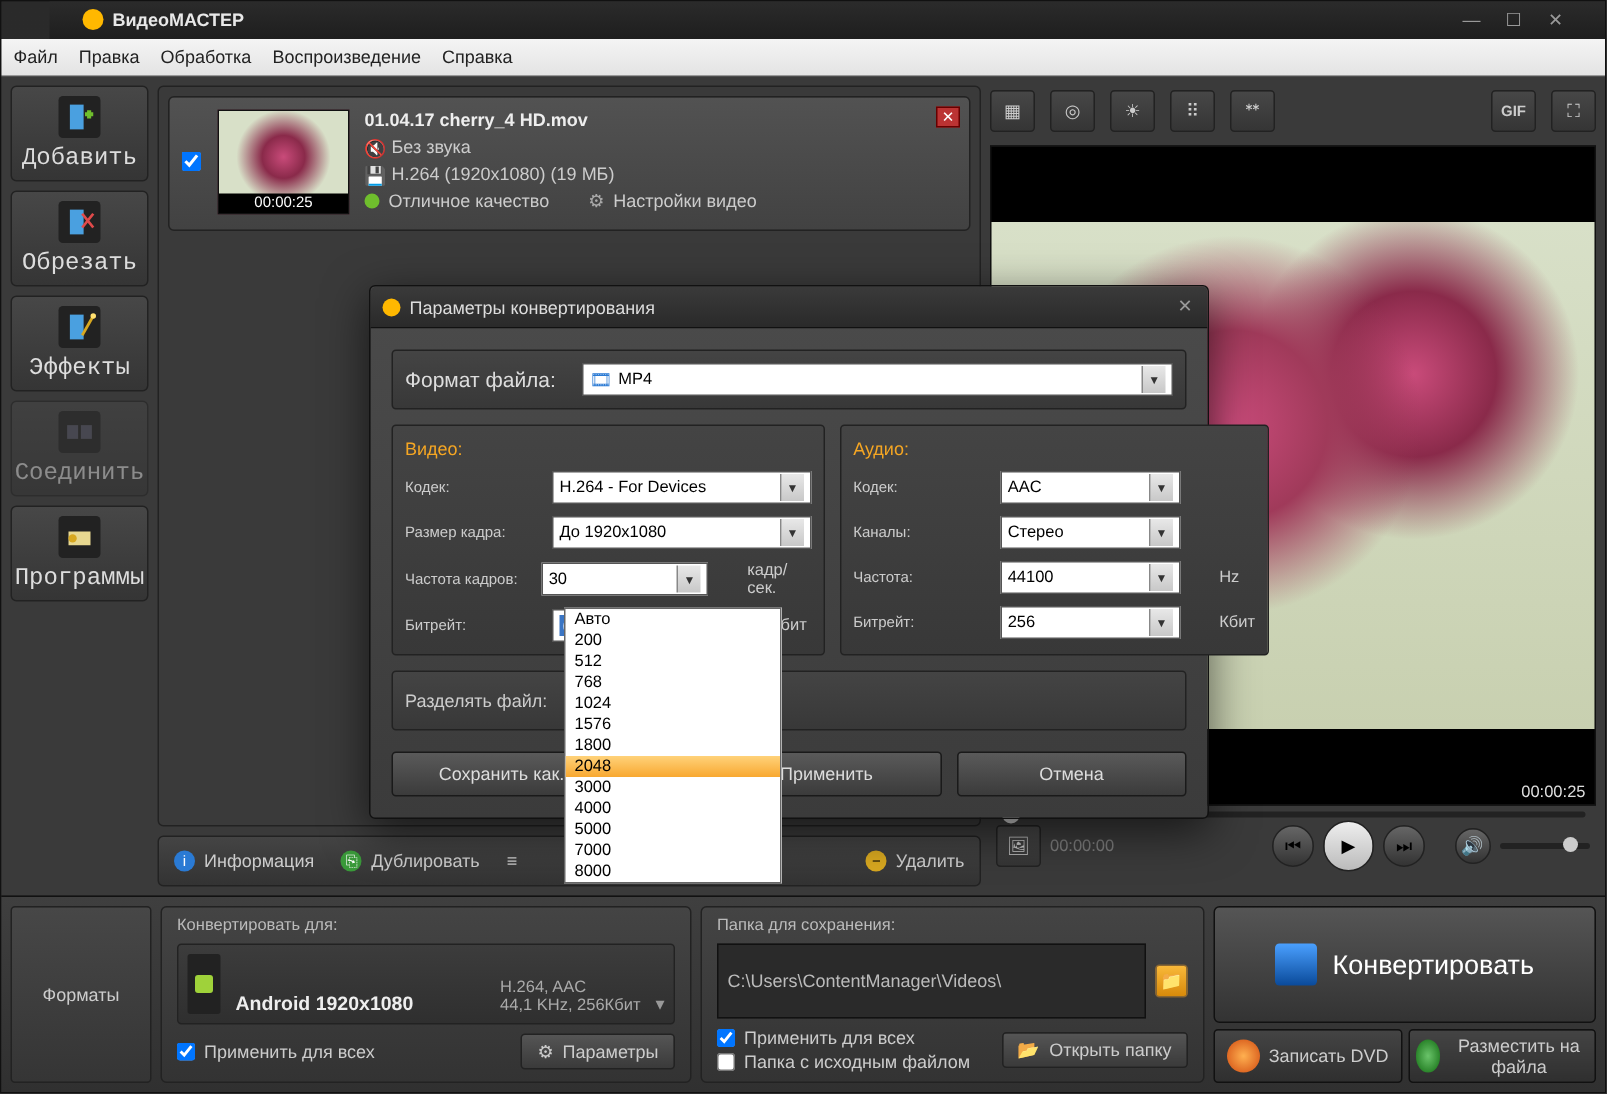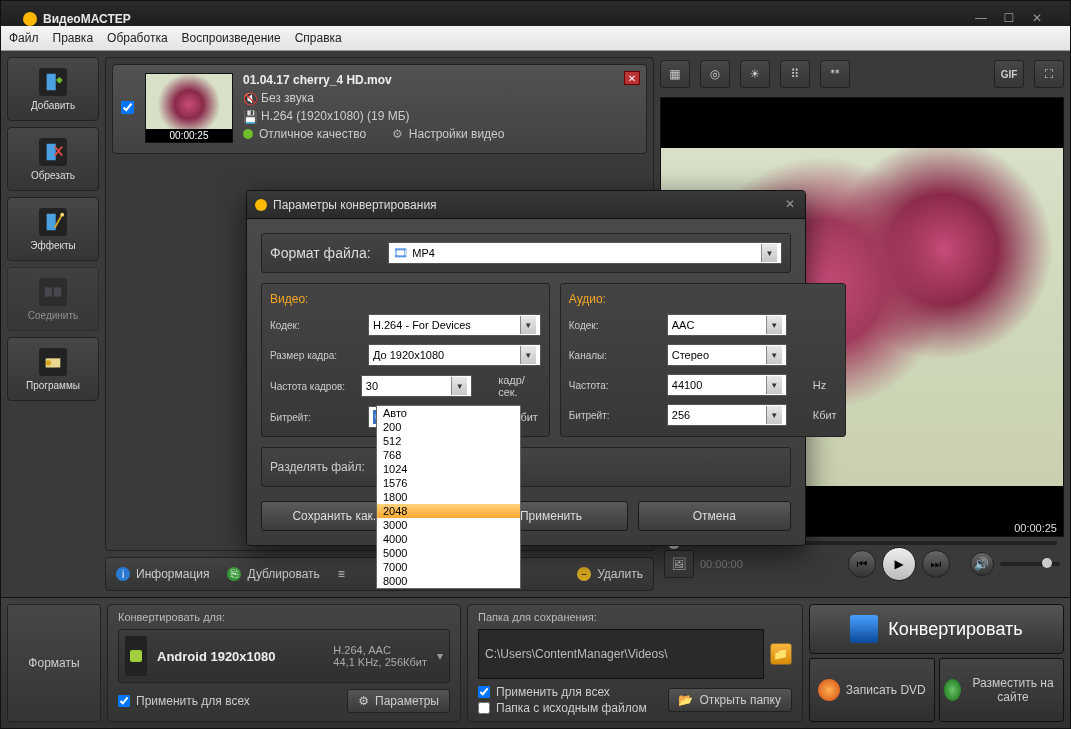--- a/index.html
+++ b/index.html
@@ -1,37 +1,37 @@
 <!DOCTYPE html>
 <html><head>
 <meta charset="utf-8">
 <style>
 * { box-sizing: border-box; margin: 0; padding: 0; font-family: "Segoe UI", Tahoma, sans-serif; font-size: 12px; color: #ccc; }
 body { background: #3a3a3a; width: 1071px; height: 729px; overflow: hidden; user-select: none; }
 .window { width: 1071px; height: 729px; background: linear-gradient(#2a2a2a,#2d2d2d); display: flex; flex-direction: column; border: 1px solid #111; }
 
 
-.titlebar { height: 26px; background: linear-gradient(#2b2b2b,#1e1e1e); display: flex; align-items: flex-end; padding: 0 22px; }
+.titlebar { height: 26px; background: linear-gradient(#2b2b2b,#1e1e1e); display: flex; align-items: center; padding: 0 22px; margin-left: 32px; }
 .titlebar .logo-icon { width:14px; height:14px; border-radius:50%; background: #ffb800; margin-right:6px; }
 .titlebar .title { font-size: 12px; color: #e8e8e8; font-weight: bold; }
 .titlebar .spacer { flex: 1; }
 .tbtn { width: 22px; height: 16px; margin-left: 6px; display:flex; align-items:center; justify-content:center; color:#999; cursor:pointer; }
 
 
 .menubar { height: 26px; background: linear-gradient(#f4f4f4,#e4e4e4); display:flex; align-items:center; padding: 0 8px; gap: 14px; border-bottom:1px solid #999; }
 .menubar span { color:#222; font-size:12px; cursor:pointer; }
 
 
 .main { flex:1; display:flex; padding: 6px; gap: 6px; background:#3a3a3a; }
 .sidebar { width: 92px; display:flex; flex-direction:column; gap:6px; }
 .sbtn { background: linear-gradient(#474747,#353535); border:1px solid #222; border-radius:4px; height:64px; display:flex; flex-direction:column; align-items:center; justify-content:center; gap:4px; cursor:pointer; }
 .sbtn.disabled { opacity:0.5; cursor:default; }
 .sbtn .sicon { width:28px; height:28px; background:#222; border-radius:3px; display:flex; align-items:center; justify-content:center; }
 .sicon svg { width: 22px; height: 22px; }
-.sbtn .slabel { font-size:10px; color:#ddd; }
+.sbtn .slabel { font-size:16px; color:#ddd;font-family:Liberation Mono, monospace; }
 
 .centerwrap { flex:1; display:flex; flex-direction:column; gap:6px; position: relative; }
 .listarea { background:#3a3a3a; border:1px solid #222; border-radius:4px; padding:6px; height: 494px; position: relative; }
 
 .filecard { background: linear-gradient(#525252,#424242); border:1px solid #222; border-radius:4px; padding:8px; display:flex; gap:10px; height:90px; position:relative; }
 .filecard .chk { width:14px; align-self:center; }
 .thumb { width:88px; height:70px; background:#8a5a6a; position:relative; border:1px solid #111; }
 .thumb .dur { position:absolute; bottom:0; left:0; right:0; background:#000; color:#fff; font-size:10px; text-align:center; padding:1px 0; }
 .fileinfo { flex:1; display:flex; flex-direction:column; gap:4px; }
 .fileinfo .fname { font-weight:bold; color:#eee; font-size:12px; }
@@ -74,35 +74,35 @@
 
 
 .bottom { height: 132px; background: linear-gradient(#3f3f3f,#303030); border-top:1px solid #111; display:flex; padding:6px; gap:6px; }
 .modebtns { width:94px; display:flex; flex-direction:column; gap:2px; }
 .modebtn { flex:1; background: linear-gradient(#474747,#353535); border:1px solid #222; border-radius:3px; display:flex; align-items:center; justify-content:center; cursor:pointer; font-size:12px; }
 .modebtn.active { background: linear-gradient(#ffc766,#f89a1c); color:#000; font-weight:bold; }
 .panel { background: linear-gradient(#444,#333); border:1px solid #222; border-radius:4px; padding:6px 10px; display:flex; flex-direction:column; gap:6px; }
 .panel .ptitle { font-size:11px; color:#bbb; }
 .convpanel { width: 354px; }
 .savepanel { width: 336px; }
-.devrow { display:flex; align-items:center; gap:10px; background: linear-gradient(#3c3c3c,#2f2f2f); border:1px solid #222; border-radius:3px; padding:6px; cursor:pointer; }
+.devrow { display:flex; align-items:flex-end; gap:10px; background: linear-gradient(#3c3c3c,#2f2f2f); border:1px solid #222; border-radius:3px; padding:6px; cursor:pointer; }
 .devrow .phone2 { width:22px; height:40px; background:#222; border-radius:2px; display:flex; align-items:center; justify-content:center; }
 .devrow .phone2 .and2 { width:12px; height:12px; background:#9fd23a; border-radius:2px; }
 .devrow .devname { font-weight:bold; color:#eee; font-size:13px; }
 .devrow .devmeta { color:#aaa; font-size:11px; }
 .devrow .chev { color:#999; }
 .chkrow { display:flex; align-items:center; gap:6px; font-size:11px; color:#ccc; }
 .chkrow input { width:12px; height:12px; }
 .pbtn { background: linear-gradient(#555,#3a3a3a); border:1px solid #222; border-radius:3px; padding:4px 10px; cursor:pointer; display:flex; align-items:center; gap:6px; font-size:11px; }
 .pathbox { background:#2a2a2a; border:1px solid #111; padding:6px; color:#bbb; font-size:12px; height:50px; display:flex; align-items:center; }
 .rightactions { flex:1; display:flex; flex-direction:column; gap:4px; }
 .convertbtn { flex:1; background: linear-gradient(#555,#333); border:1px solid #111; border-radius:4px; display:flex; align-items:center; justify-content:center; gap:10px; cursor:pointer; }
 .convertbtn .ctxt { font-size:18px; color:#fff; }
 .convertbtn .cicon { width:28px; height:28px; background: linear-gradient(#4aa0ff,#0a4a9a); border-radius:3px; }
-.subacts { display:flex; gap:4px; height:64px; }
+.subacts { display:flex; gap:4px; height:36px; }
 .subact { flex:1; background: linear-gradient(#444,#2f2f2f); border:1px solid #111; border-radius:3px; display:flex; align-items:center; justify-content:center; gap:6px; cursor:pointer; font-size:11px; text-align:center; padding:0 4px; }
 .subact .saicon { width:22px; height:22px; border-radius:50%; }
 .fbtn { width:22px; height:22px; background:linear-gradient(#f8b83a,#d88a0a); border:1px solid #863; border-radius:3px; display:flex; align-items:center; justify-content:center; cursor:pointer; }
 
 
 .dialog { position:absolute; left:133px; top:130px; width:560px; background: linear-gradient(#4b4b4b,#3b3b3b); border:1px solid #111; border-radius:4px; box-shadow: 0 8px 30px rgba(0,0,0,0.6); z-index: 50; }
 .dlgtitle { height:28px; background: linear-gradient(#3a3a3a,#2a2a2a); display:flex; align-items:center; padding:0 8px; border-bottom:1px solid #111; border-radius:4px 4px 0 0; position:relative; }
 .dlgtitle .dic { width:12px; height:12px; border-radius:50%; background:#ffb800; margin-right:6px; }
 .dlgtitle .dtxt { color:#ddd; font-size:12px; }
 .dlgclose { position:absolute; right:6px; top:5px; width:18px; height:16px; display:flex; align-items:center; justify-content:center; cursor:pointer; color:#999; }
@@ -360,21 +360,21 @@
         <div class="cicon"></div>
         <div class="ctxt">Конвертировать</div>
       </div>
       <div class="subacts">
         <div class="subact">
             <div class="saicon" style="background:radial-gradient(#ffb050,#d04a10)"></div>
             <span>Записать DVD</span>
           </div>
         <div class="subact">
             <div class="saicon" style="background:radial-gradient(#6ac46a,#106a10)"></div>
-            <span>Разместить на сайте</span>
+            <span>Разместить на файла</span>
           </div>
       </div>
     </div>
   </div>
 </div>
 
 <div class="dialog" style="position:fixed; left:246px; top:190px;">
   <div class="dlgtitle">
     <div class="dic"></div>
     <div class="dtxt">Параметры конвертирования</div>

